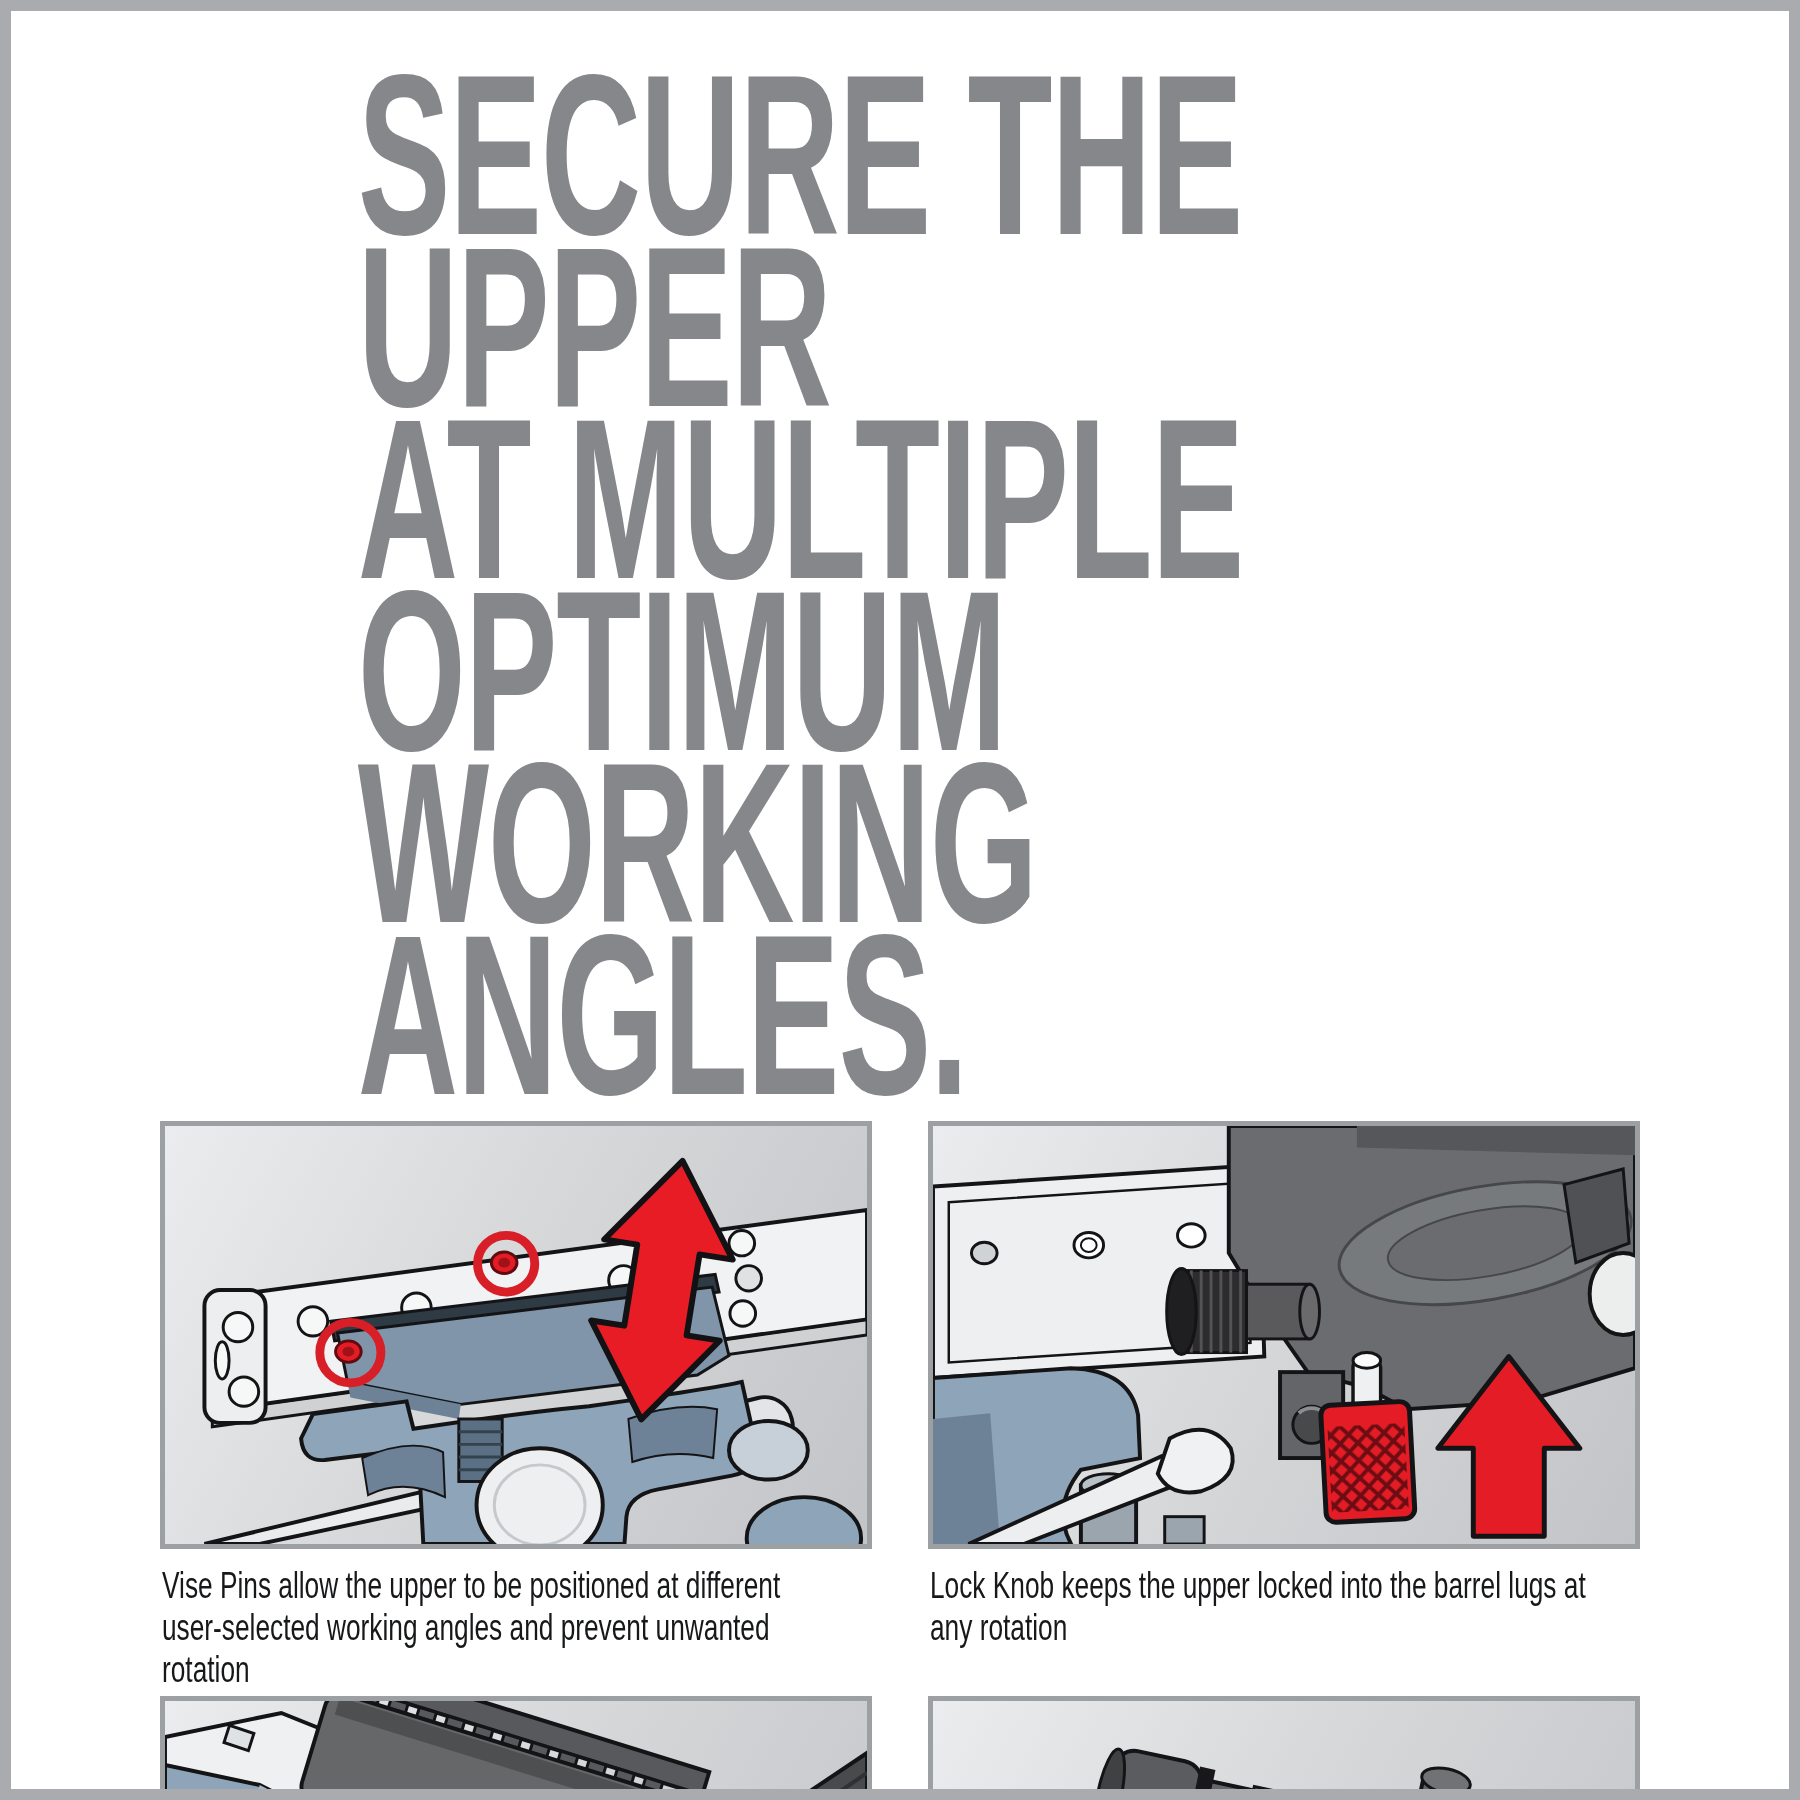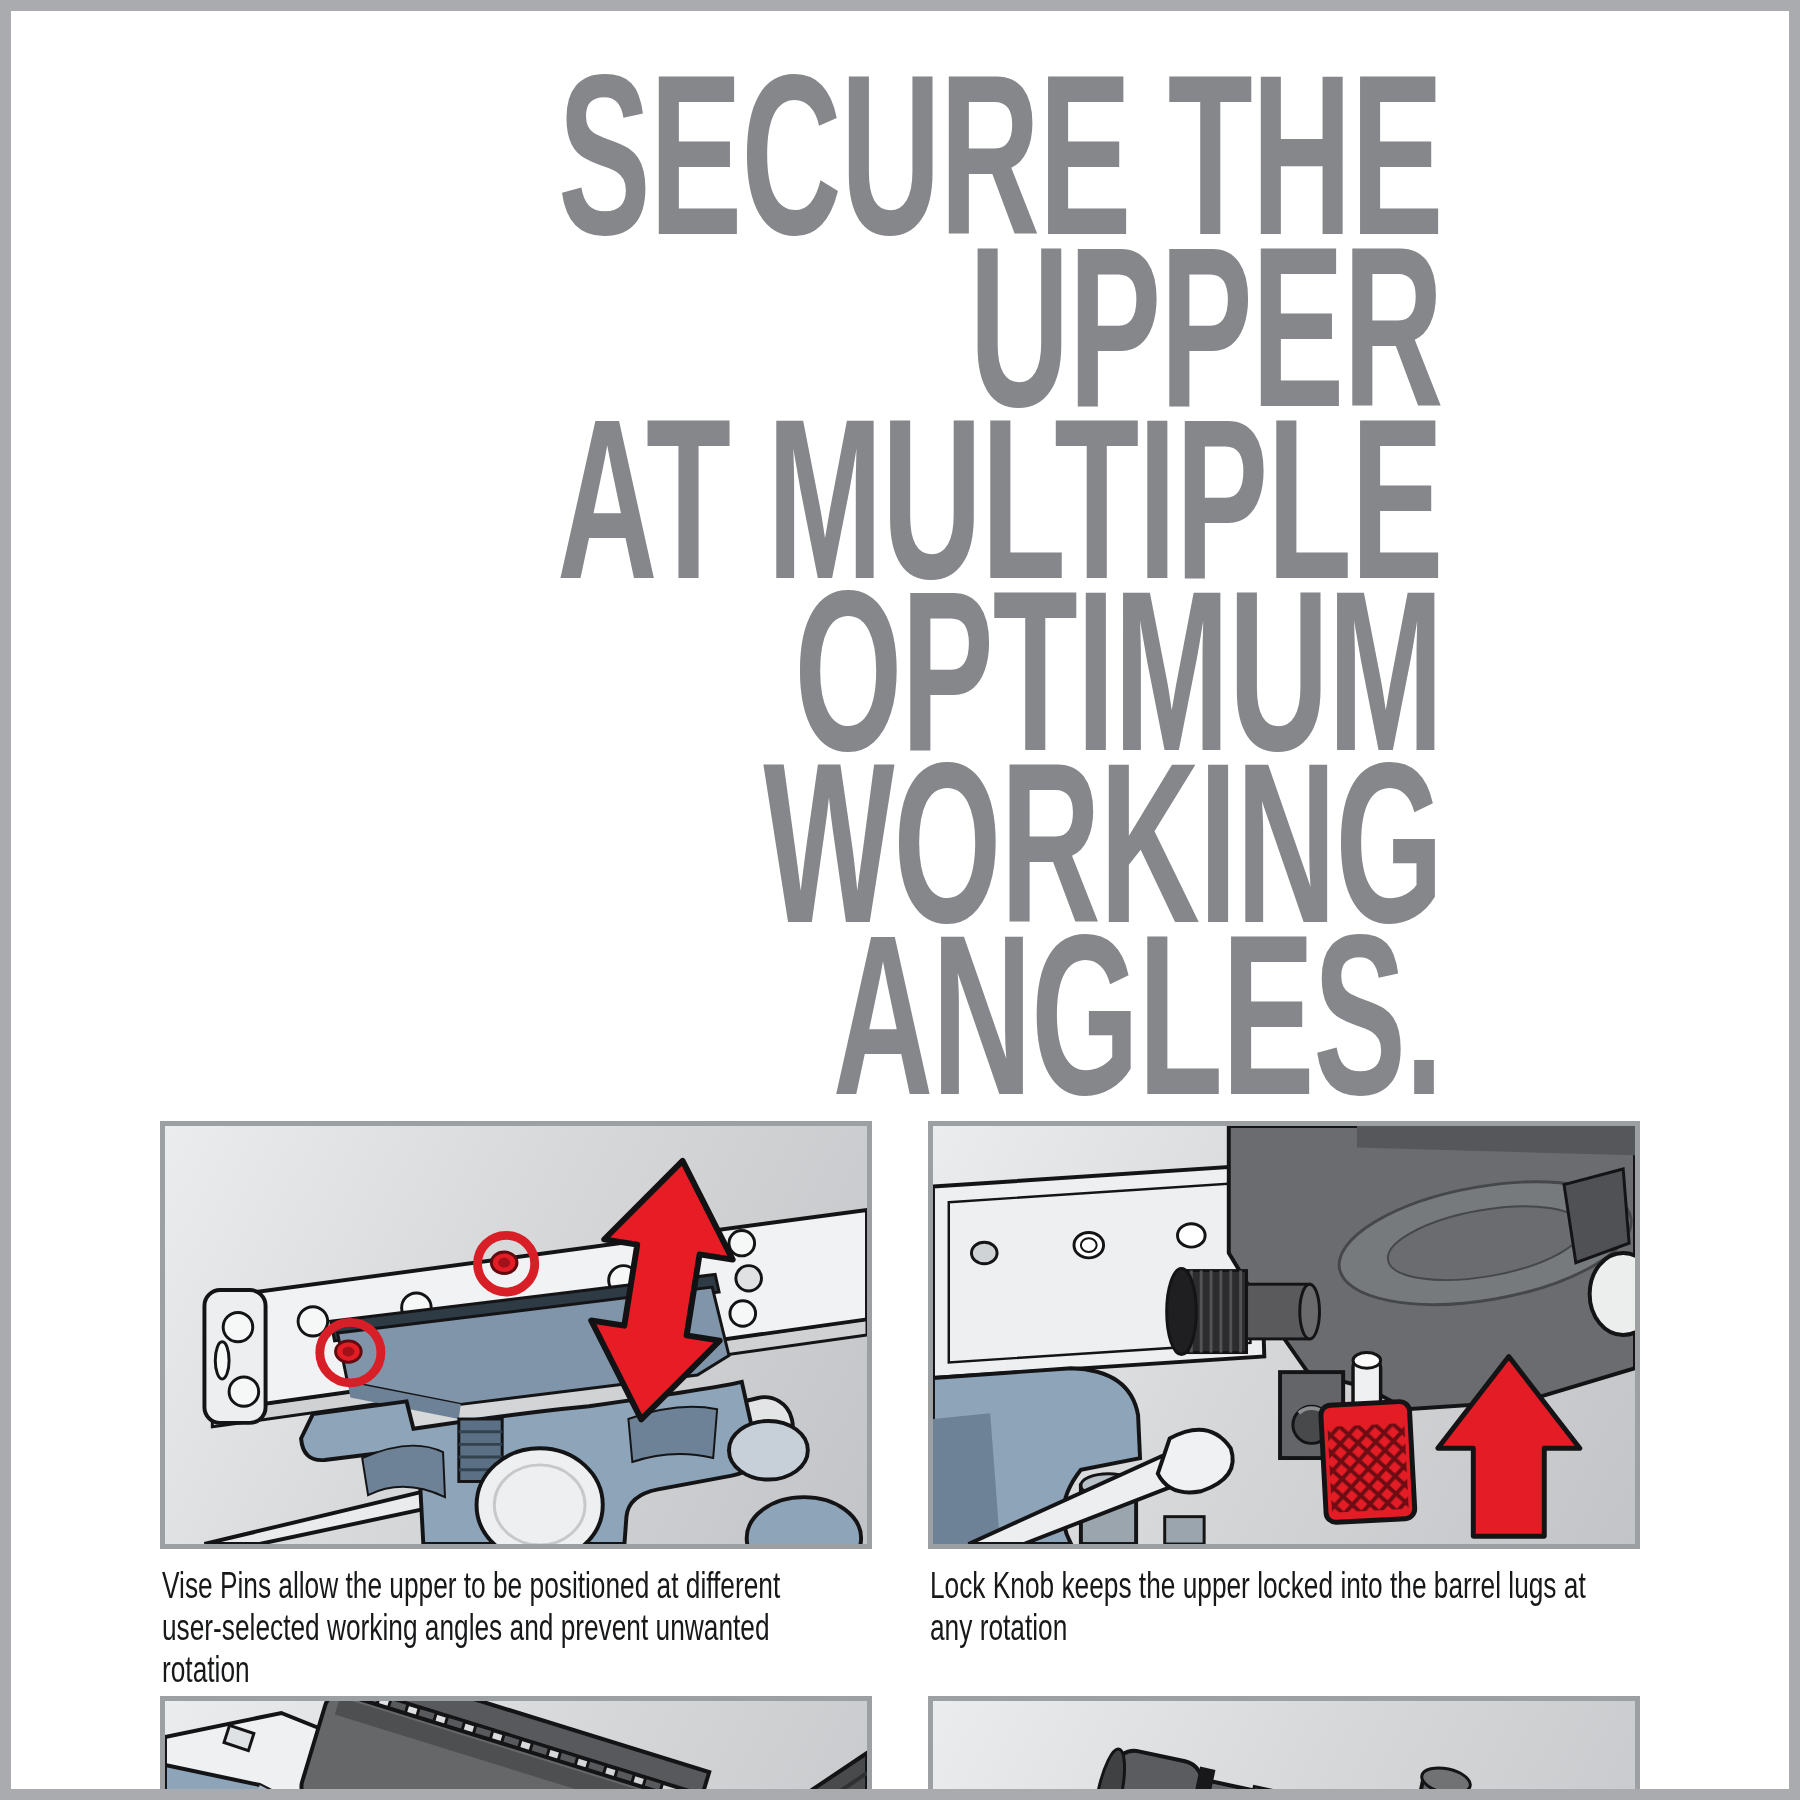--- a/index.html
+++ b/index.html
@@ -1,21 +1,21 @@
 <!DOCTYPE html>
 <html><head>
 <meta charset="utf-8">
 <style>
   html,body{margin:0;padding:0;}
   body{
     width:1800px;height:1800px;box-sizing:border-box;
     background:#ffffff;border:11px solid #a9abae;overflow:hidden;
     font-family:"Liberation Sans", sans-serif;
   }
-  .headline{margin:58px 0 0 0;text-align:right;}
+  .headline{margin:58px 0 0 0;text-align:left;}
   .headline-inner{
     display:block;font-weight:bold;font-size:228px;line-height:172px;
     color:#85878b;white-space:pre-line;letter-spacing:-2px;
     transform:scaleX(.61);transform-origin:50% 0;
   }
   .grid{
     width:1480px;margin:20px auto 0 auto;display:grid;
     grid-template-columns:712px 712px;column-gap:56px;row-gap:0;
   }
   figure.cell{margin:0;padding:0;}

